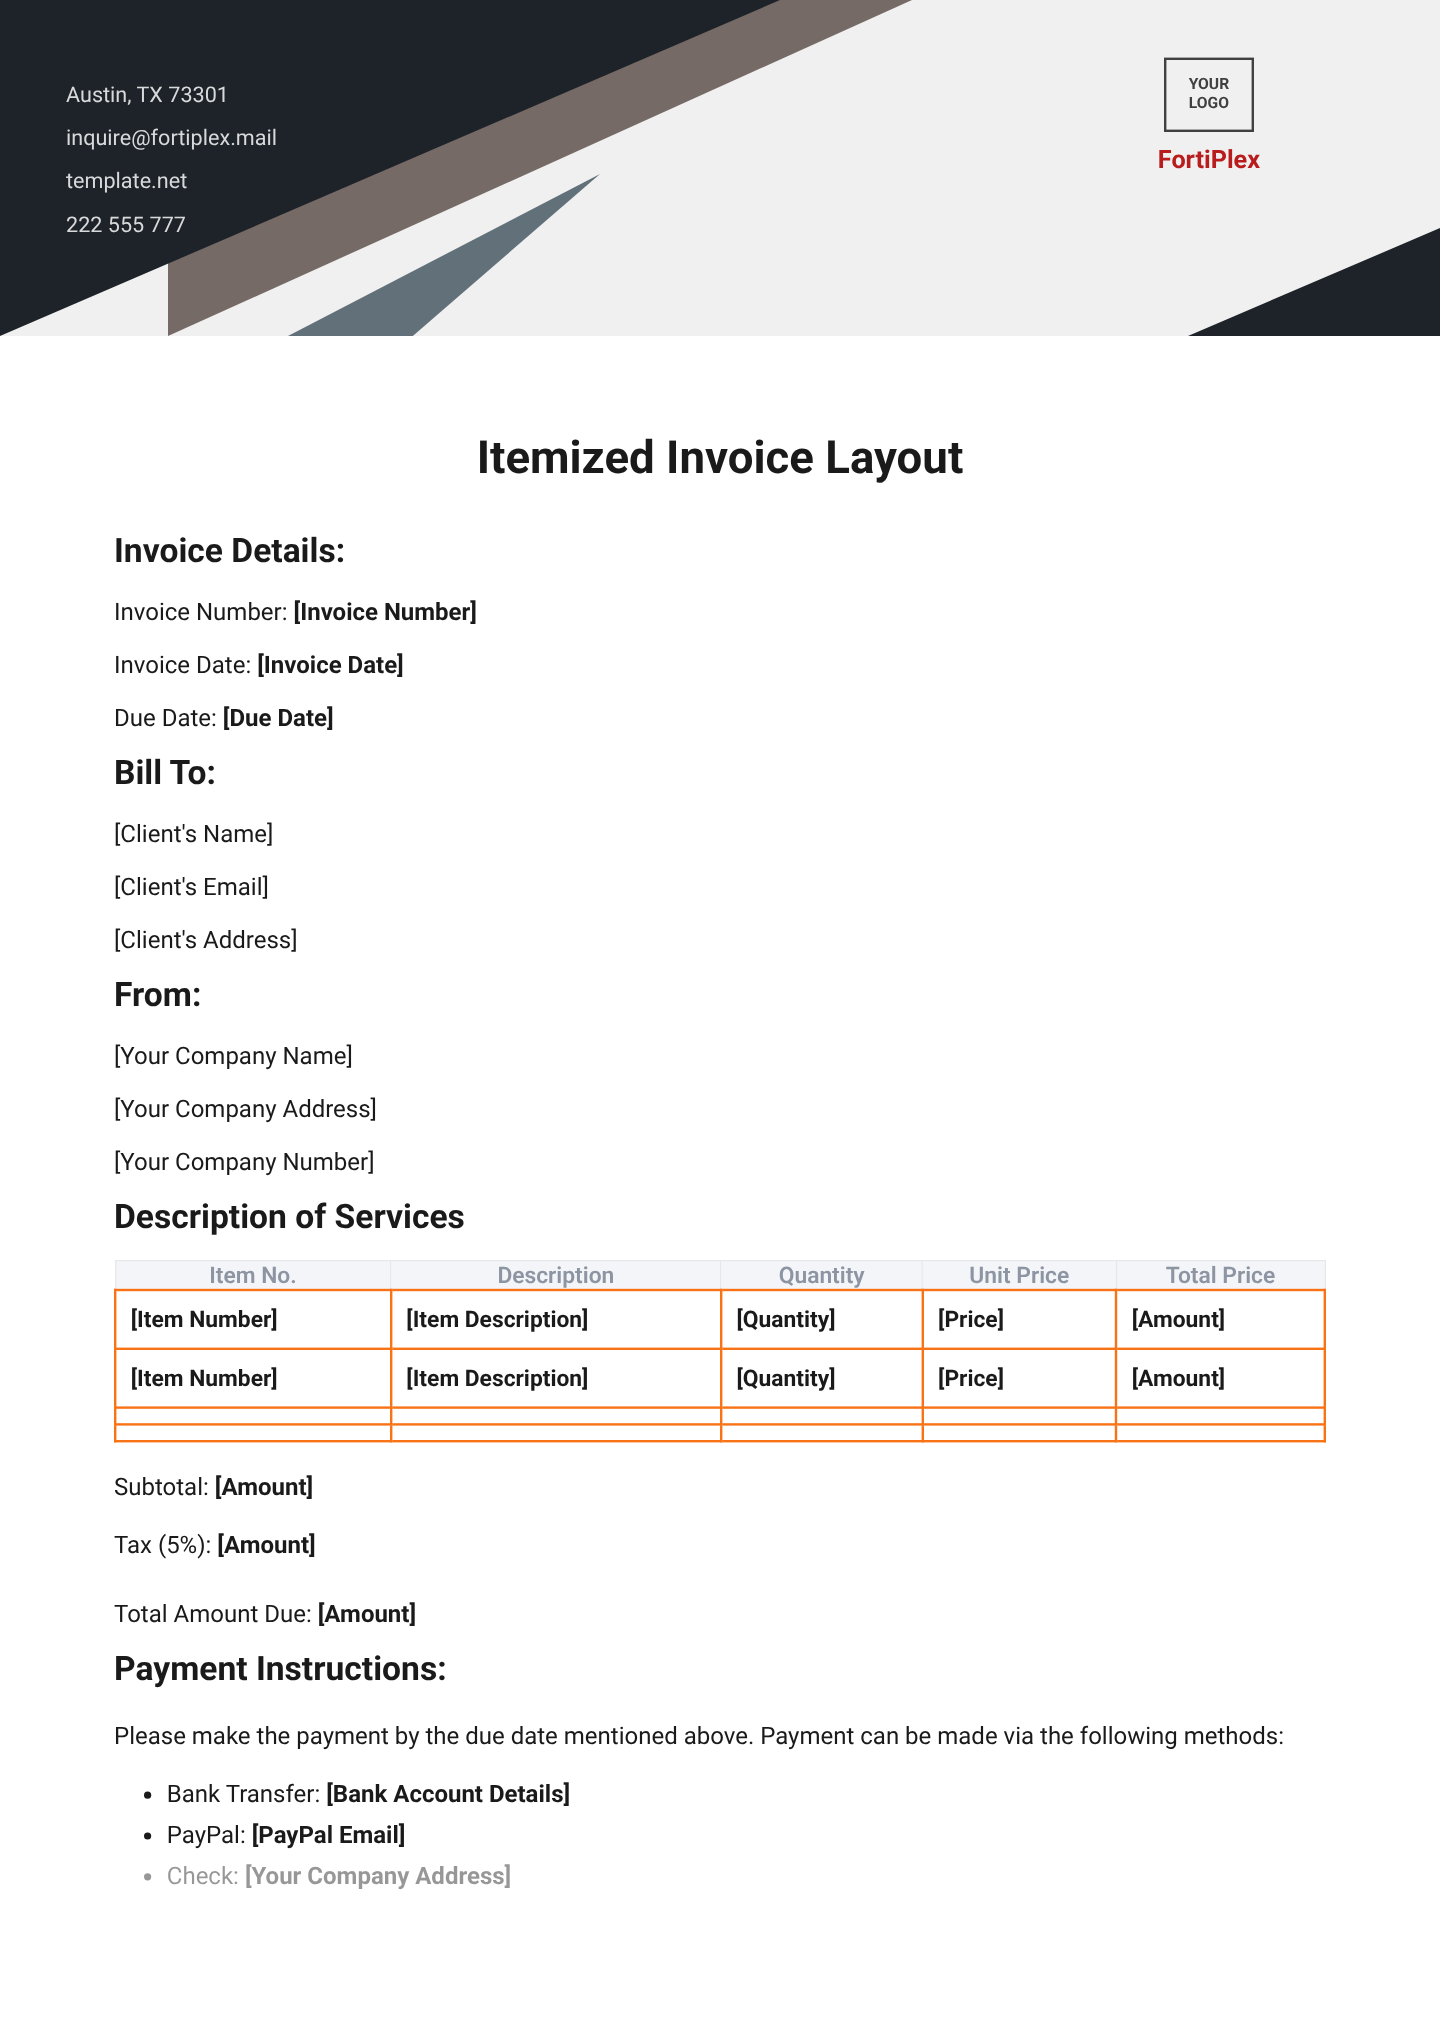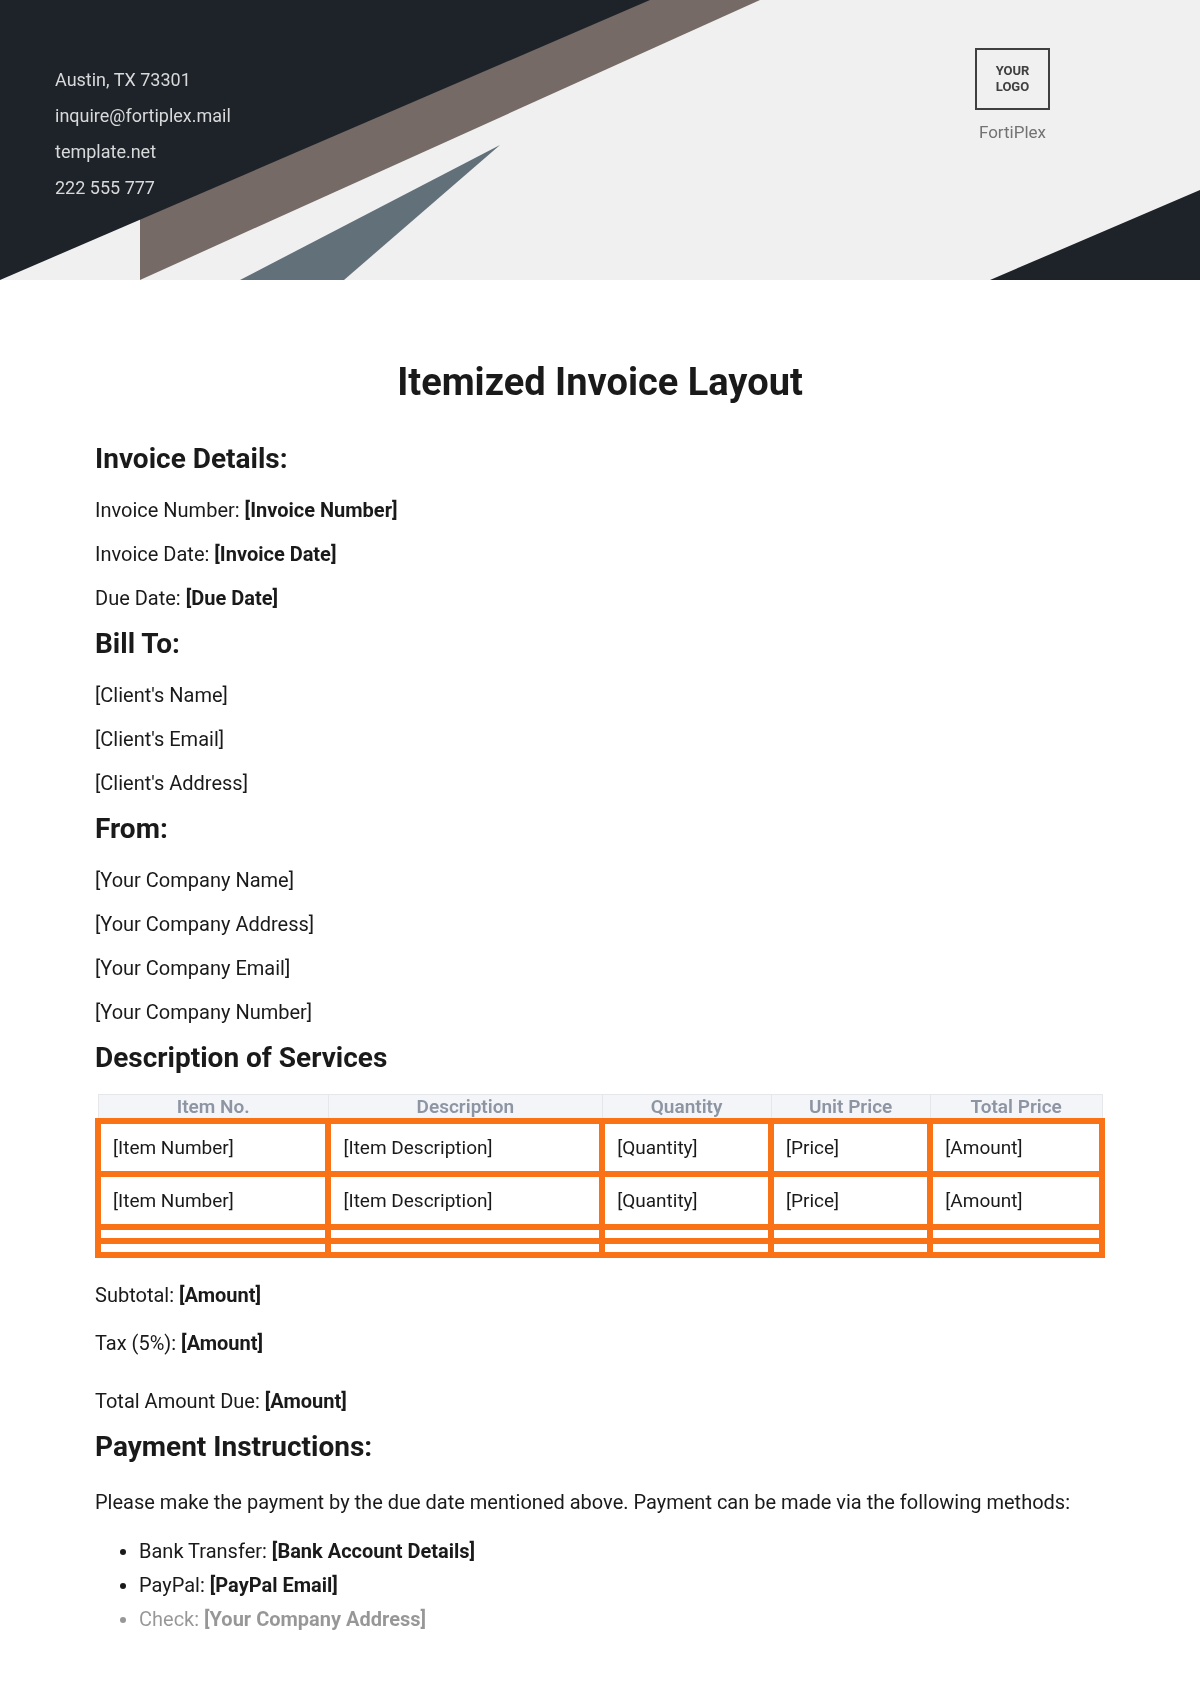--- a/index.html
+++ b/index.html
@@ -77,23 +77,23 @@
     align-items: center;
     justify-content: center;
     margin: 0 auto 12px auto;
     font-size: 13px;
     font-weight: bold;
     color: #404040;
     line-height: 1.2;
     text-align: center;
   }
   .logo-name {
-    font-size: 17px;
-    font-weight: normal;
-    color: #737373;
+    font-size: 21px;
+    font-weight: bold;
+    color: #b91c1c;
   }
   .content {
     padding: 80px 95px 40px 95px;
   }
   h1.title {
     font-size: 38px;
     font-weight: 700;
     text-align: center;
     margin-bottom: 38px;
   }
@@ -118,23 +118,23 @@
   }
   thead th {
     background: #f3f5f9;
     color: #8d95a3;
     font-weight: 600;
     padding: 0 10px;
     border: 1px solid #e5e7eb;
     text-align: center;
   }
   tbody td {
-    border: 6px solid #f97316;
+    border: 2px solid #f97316;
     padding: 12px 12px;
-    font-weight: 400;
+    font-weight: 700;
   }
   tbody td.empty { height: 14px; padding: 0; }
   .pay-intro {
     font-size: 20px;
     line-height: 1.9;
     margin-bottom: 18px;
   }
   ul.paylist {
     padding-left: 44px;
     font-size: 20px;
@@ -183,21 +183,20 @@
   </div>
 
   <h2>Bill To:</h2>
   <div class="line val">[Client's Name]</div>
   <div class="line val">[Client's Email]</div>
   <div class="line val">[Client's Address]</div>
 
   <h2>From:</h2>
   <div class="line val">[Your Company Name]</div>
   <div class="line val">[Your Company Address]</div>
-  <div class="line val">[Your Company Email]</div>
   <div class="line val">[Your Company Number]</div>
 
   <h2>Description of Services</h2>
 
   <table>
     <thead>
       <tr>
         <th>Item No.</th>
         <th>Description</th>
         <th>Quantity</th>

